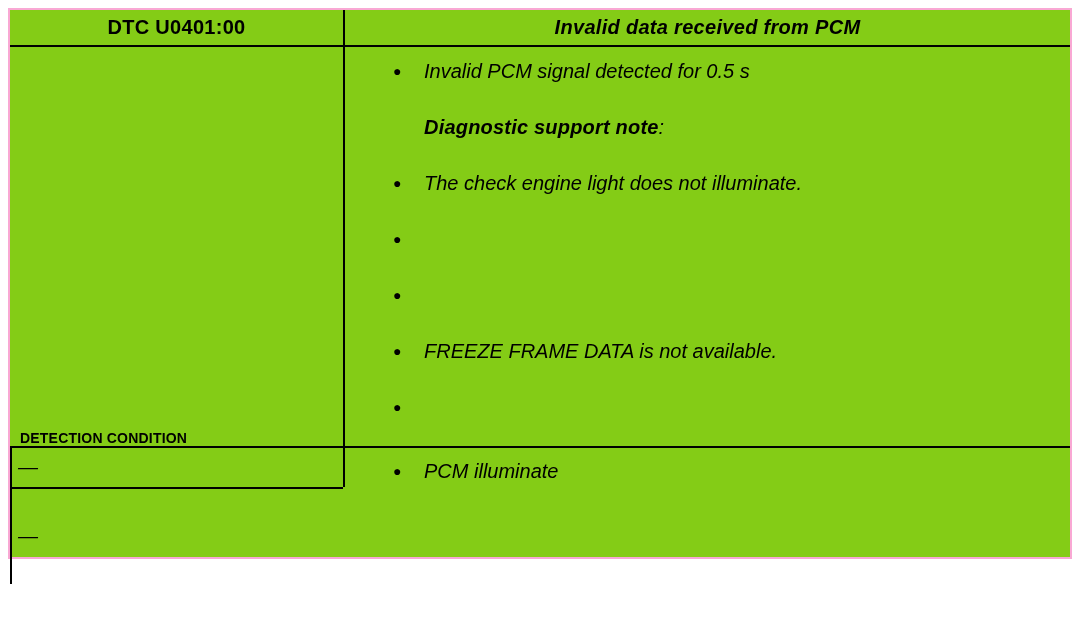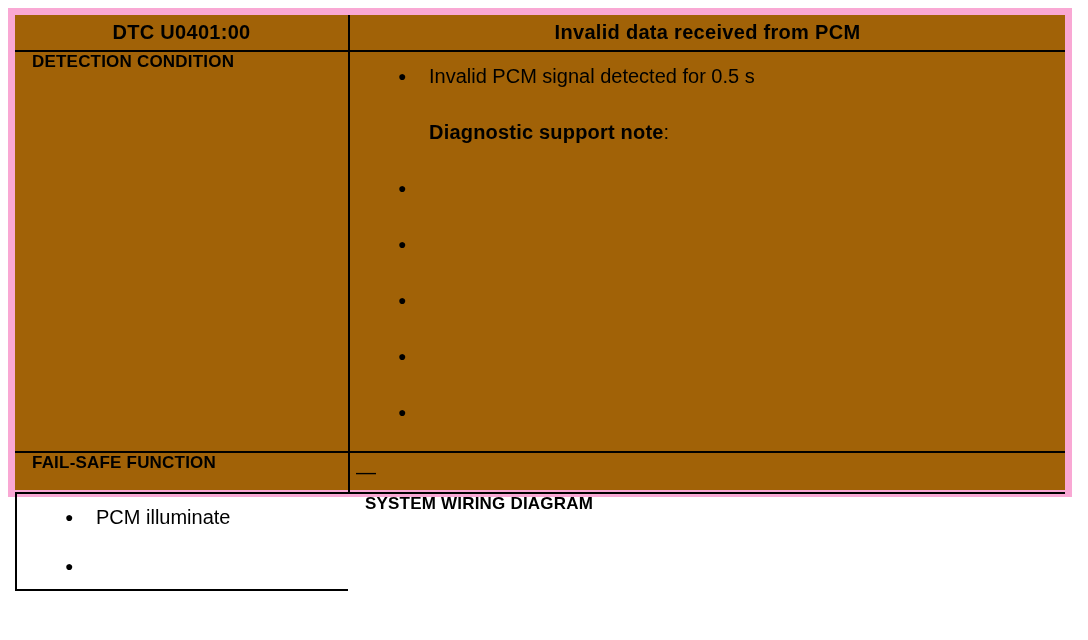--- a/index.html
+++ b/index.html
@@ -7,39 +7,39 @@
     width: 1088px; height: 640px;
     background: #ffffff;
     color: #000000;
     font-family: "Liberation Sans", sans-serif;
     overflow: hidden;
     position: relative;
   }
   .dtc-table {
     position: absolute;
     left: 8px; top: 8px;
-    width: 1064px; height: 489px;
-    border: 7px solid #f9a8d4;
-    background: #a16207;
+    width: 1064px; height: 551px;
+    border: 2px solid #f9a8d4;
+    background: #84cc16;
     display: grid;
     grid-template-columns: 333px 1fr;
     grid-template-rows: 35px 401px 41px 97px 1fr;
   }
   .cell { overflow: hidden; }
-  .col-right { border-left: 2px solid #000; }
+  .col-right { border-left: 2px solid #000; font-style: italic; }
   .row-line { border-top: 2px solid #000; }
 
   .header-cell {
     display: flex; align-items: center; justify-content: center;
     font-weight: bold; font-size: 20px; letter-spacing: 0.3px;
   }
   .label-cell {
-    display: flex; align-items: flex-start;
-    padding-left: 17px;
-    font-weight: bold; font-size: 17px; letter-spacing: 0.2px;
+    display: flex; align-items: flex-end;
+    padding-left: 10px;
+    font-weight: bold; font-size: 14px; letter-spacing: 0.2px;
     white-space: nowrap;
   }
   .content-cell { padding-top: 12px; font-size: 20px; }
   .item {
     display: flex;
     padding-left: 48px;
     line-height: 24px;
     margin-bottom: 32px;
   }
   .item:last-child { margin-bottom: 0; }
@@ -82,52 +82,48 @@
   <div class="cell content-cell col-right row-line">
     <div class="item">
       <span class="bullet">●</span>
       <span class="item-text">Invalid PCM signal detected for 0.5 s</span>
     </div>
     <div class="note-item">
       <span>Diagnostic support note</span><span class="note-colon">:</span>
     </div>
     <div class="item">
       <span class="bullet">●</span>
+      <span class="item-text">The check engine light does not illuminate.</span>
     </div>
     <div class="item">
       <span class="bullet">●</span>
     </div>
     <div class="item">
       <span class="bullet">●</span>
     </div>
     <div class="item">
       <span class="bullet">●</span>
+      <span class="item-text">FREEZE FRAME DATA is not available.</span>
     </div>
     <div class="item">
       <span class="bullet">●</span>
     </div>
   </div>
 
-  <div class="cell label-cell row-line">
-    <span>FAIL-SAFE FUNCTION</span>
-  </div>
   <div class="cell dash-cell col-right row-line">
     <span>—</span>
   </div>
 
   <div class="cell content-cell cause-cell col-right row-line">
     <div class="item">
       <span class="bullet">●</span>
       <span class="item-text">PCM illuminate</span>
     </div>
     <div class="item">
       <span class="bullet">●</span>
     </div>
   </div>
 
-  <div class="cell label-cell row-line">
-    <span>SYSTEM WIRING DIAGRAM</span>
-  </div>
   <div class="cell dash-cell col-right row-line">
     <span>—</span>
   </div>
 
 </div>
 
 </body></html>

